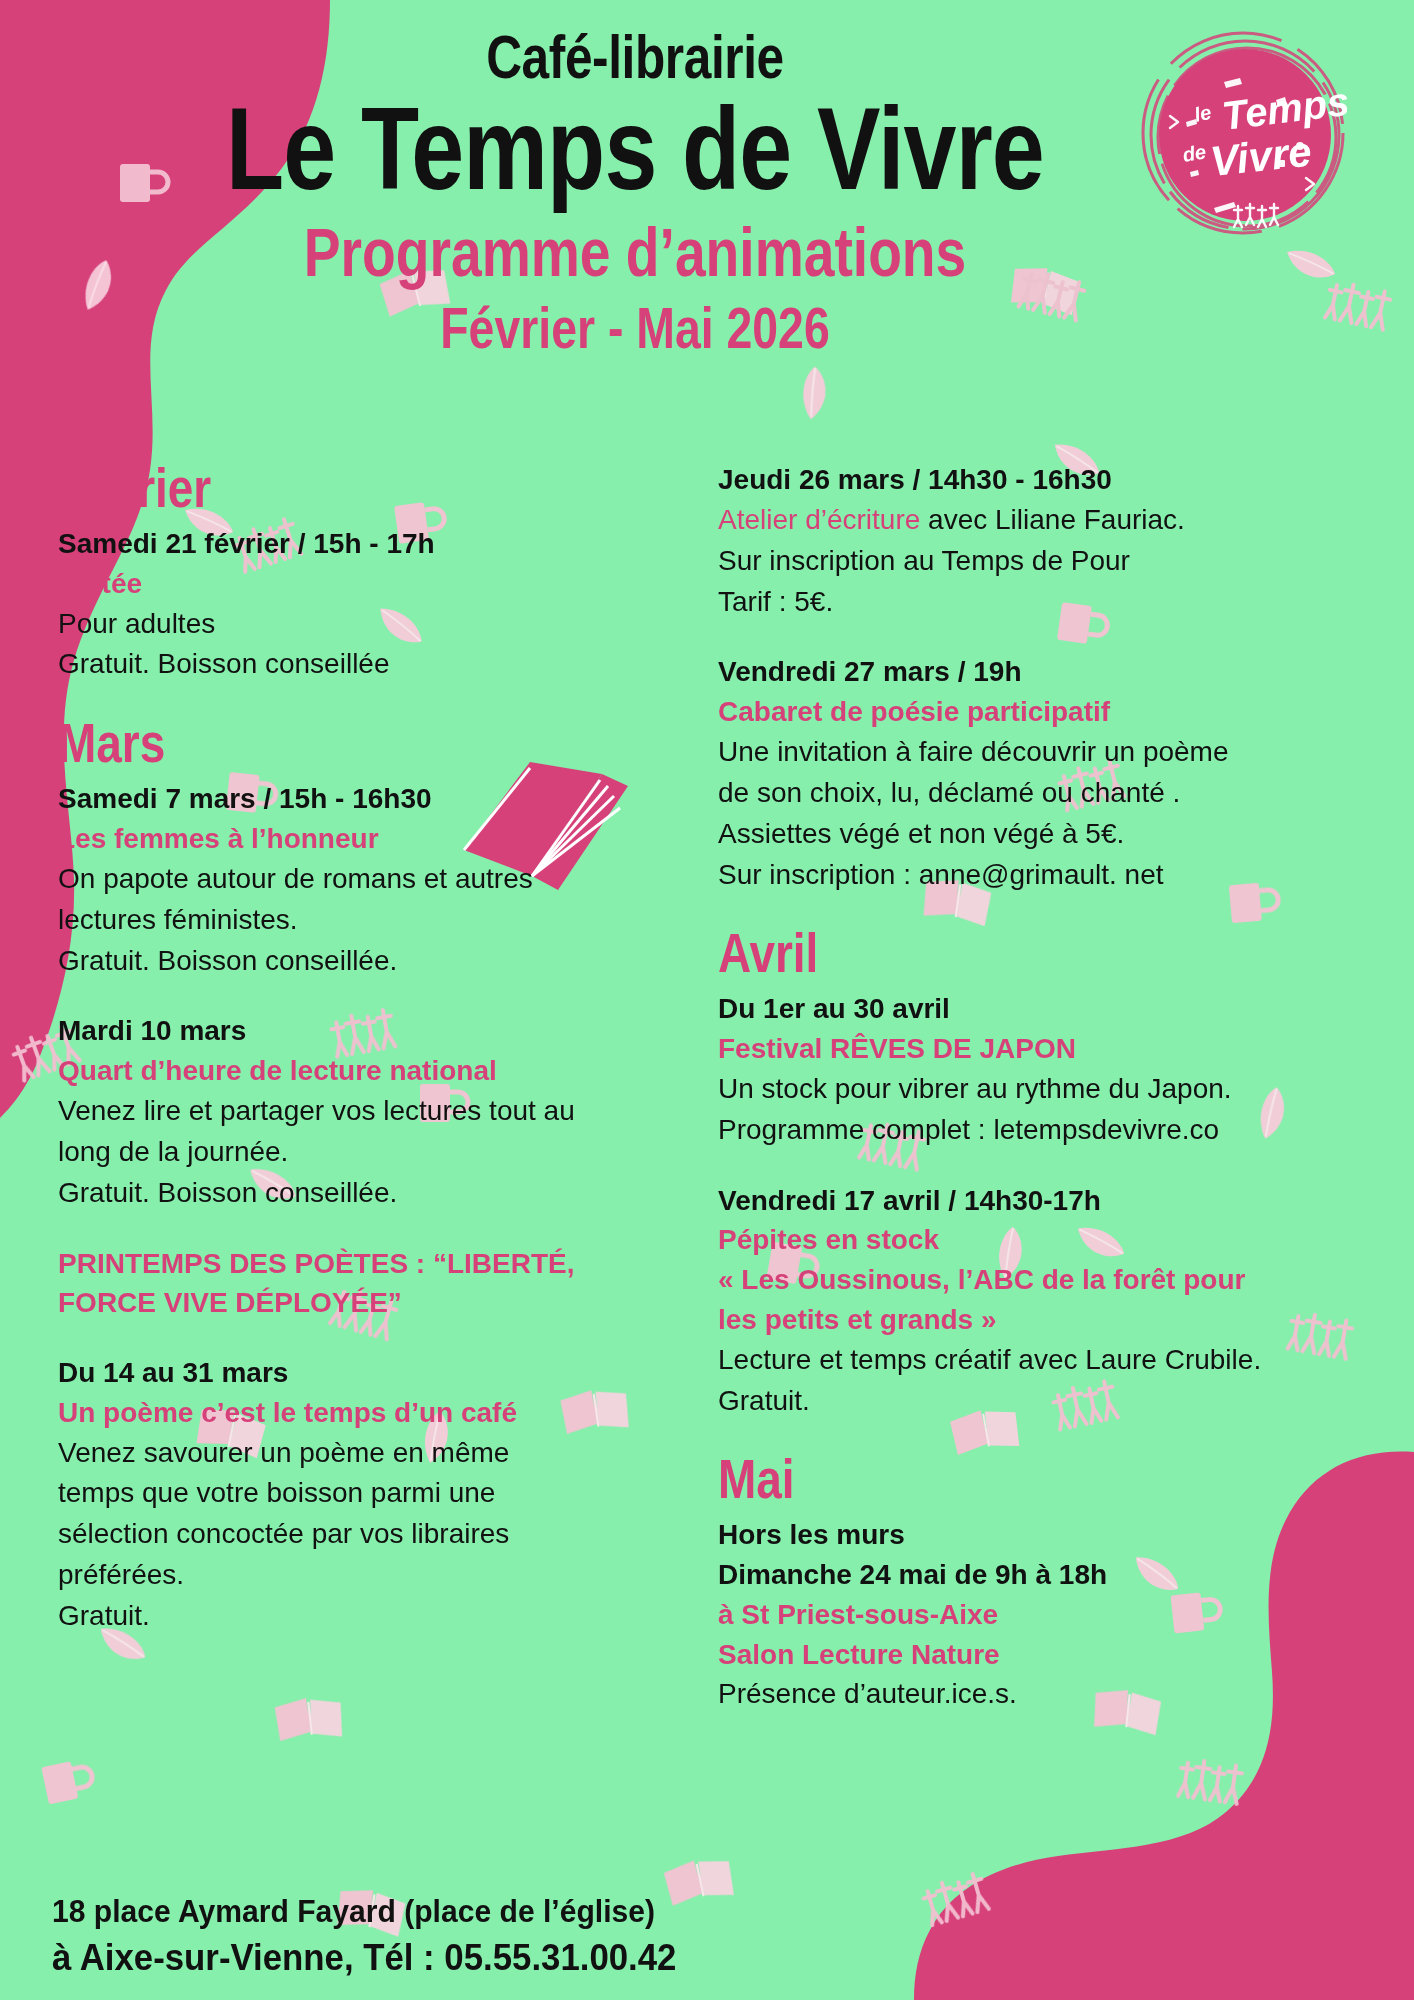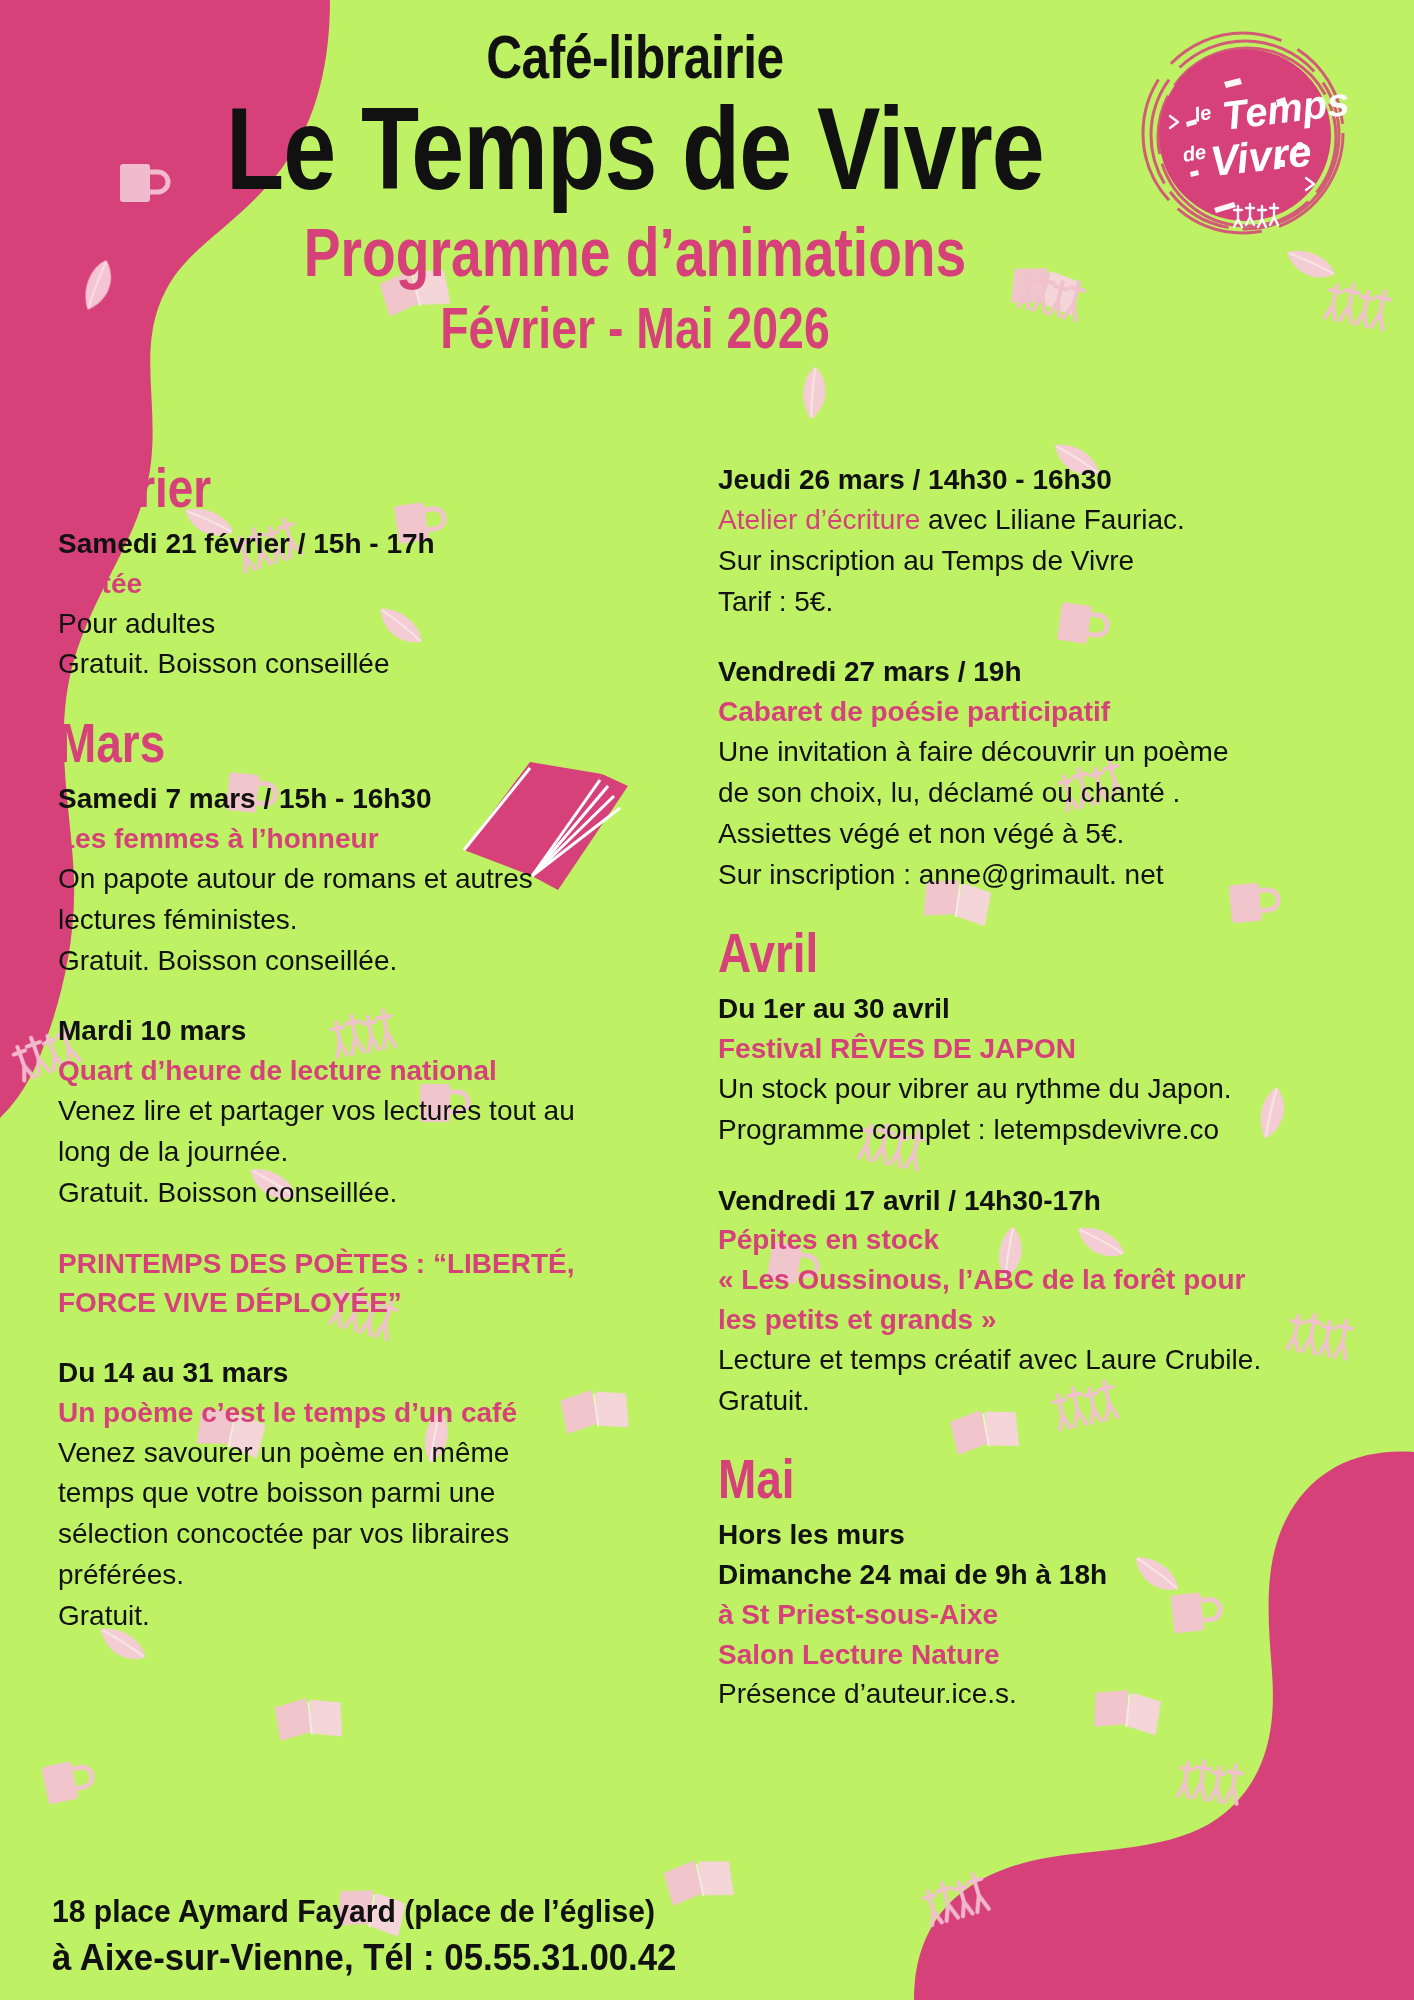--- a/index.html
+++ b/index.html
@@ -10,21 +10,21 @@
   body {
     font-family: "Liberation Sans", sans-serif;
     -webkit-font-smoothing: antialiased;
   }
 
   .poster {
     position: relative;
     width: 1414px;
     height: 2000px;
     overflow: hidden;
-    background: #bef264;
+    background: #86efac;
   }
 
   
   .bg-layer {
     position: absolute;
     inset: 0;
     pointer-events: none;
   }
   .bg-layer svg { display: block; }
 
@@ -383,21 +383,21 @@
     </div>
   </div>
 
   <div class="col col-right">
 
     <div class="event">
       <p class="ev-date">Jeudi 26 mars / 14h30 - 16h30</p>
       <p class="ev-desc">
         <span class="hl">Atelier d’écriture</span><span> avec Liliane Fauriac.</span>
       </p>
-      <p class="ev-desc">Sur inscription au Temps de Vivre</p>
+      <p class="ev-desc">Sur inscription au Temps de Pour</p>
       <p class="ev-desc">Tarif : 5€.</p>
     </div>
 
     <div class="event">
       <p class="ev-date">Vendredi 27 mars /  19h</p>
       <p class="ev-name">Cabaret de poésie participatif</p>
       <p class="ev-desc">Une invitation à faire découvrir un poème</p>
       <p class="ev-desc">de son choix, lu, déclamé ou chanté .</p>
       <p class="ev-desc">Assiettes végé et non végé à 5€.</p>
       <p class="ev-desc">Sur inscription : anne@grimault. net</p>

